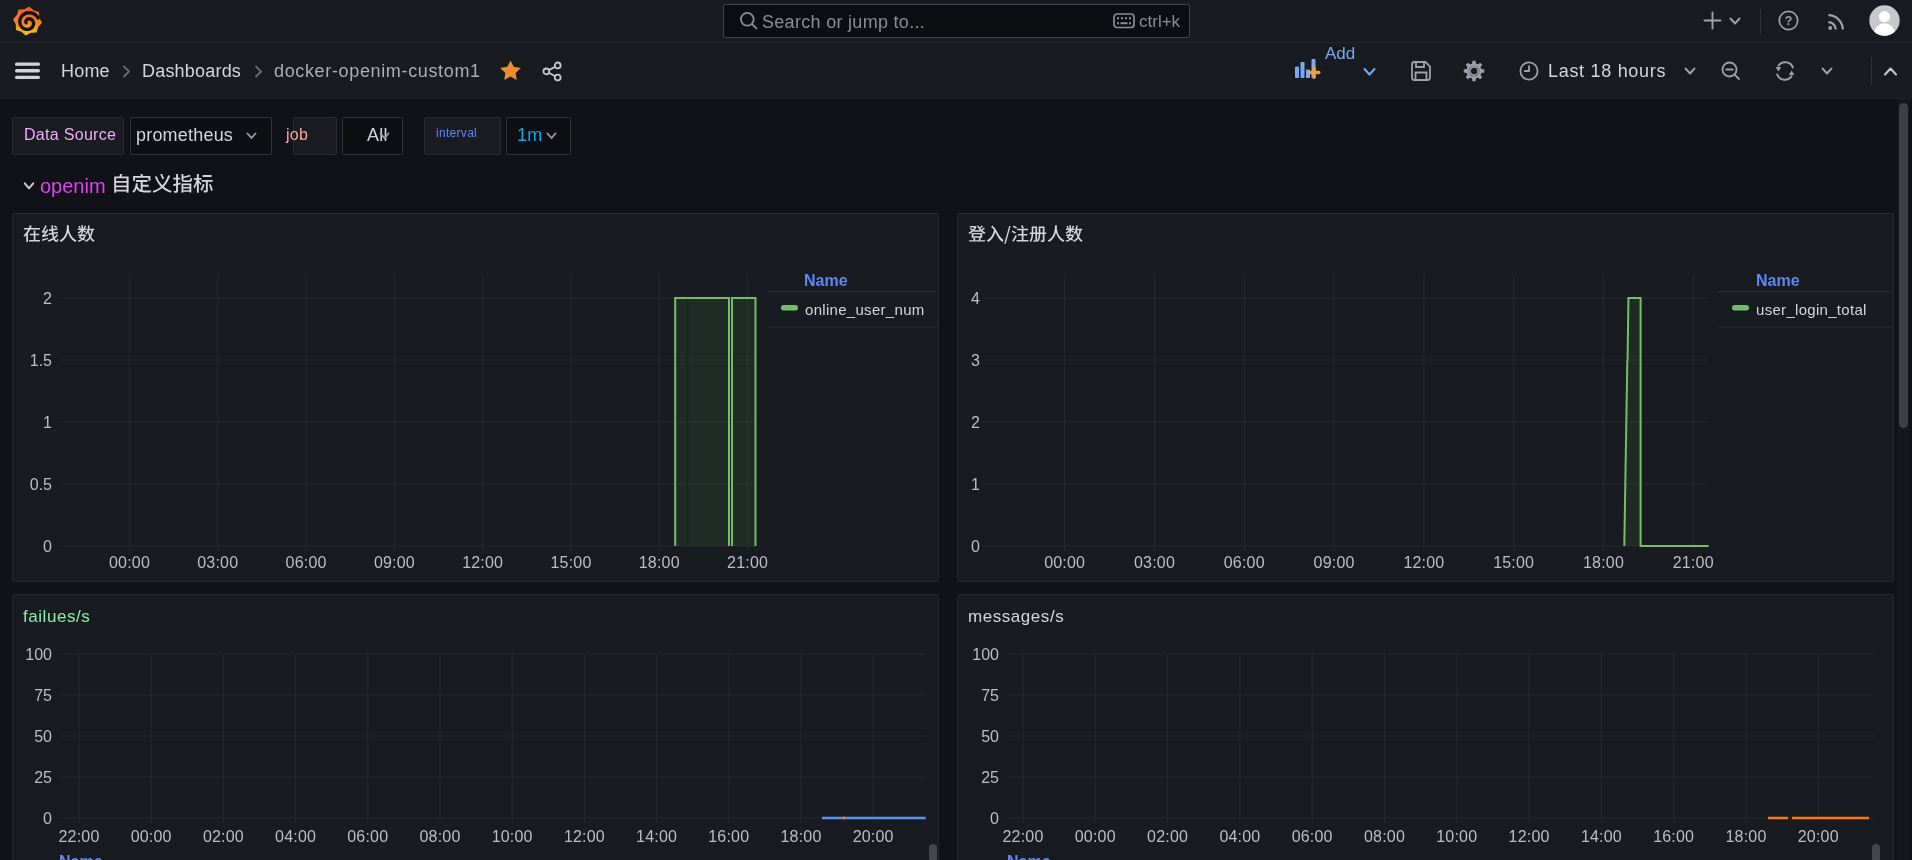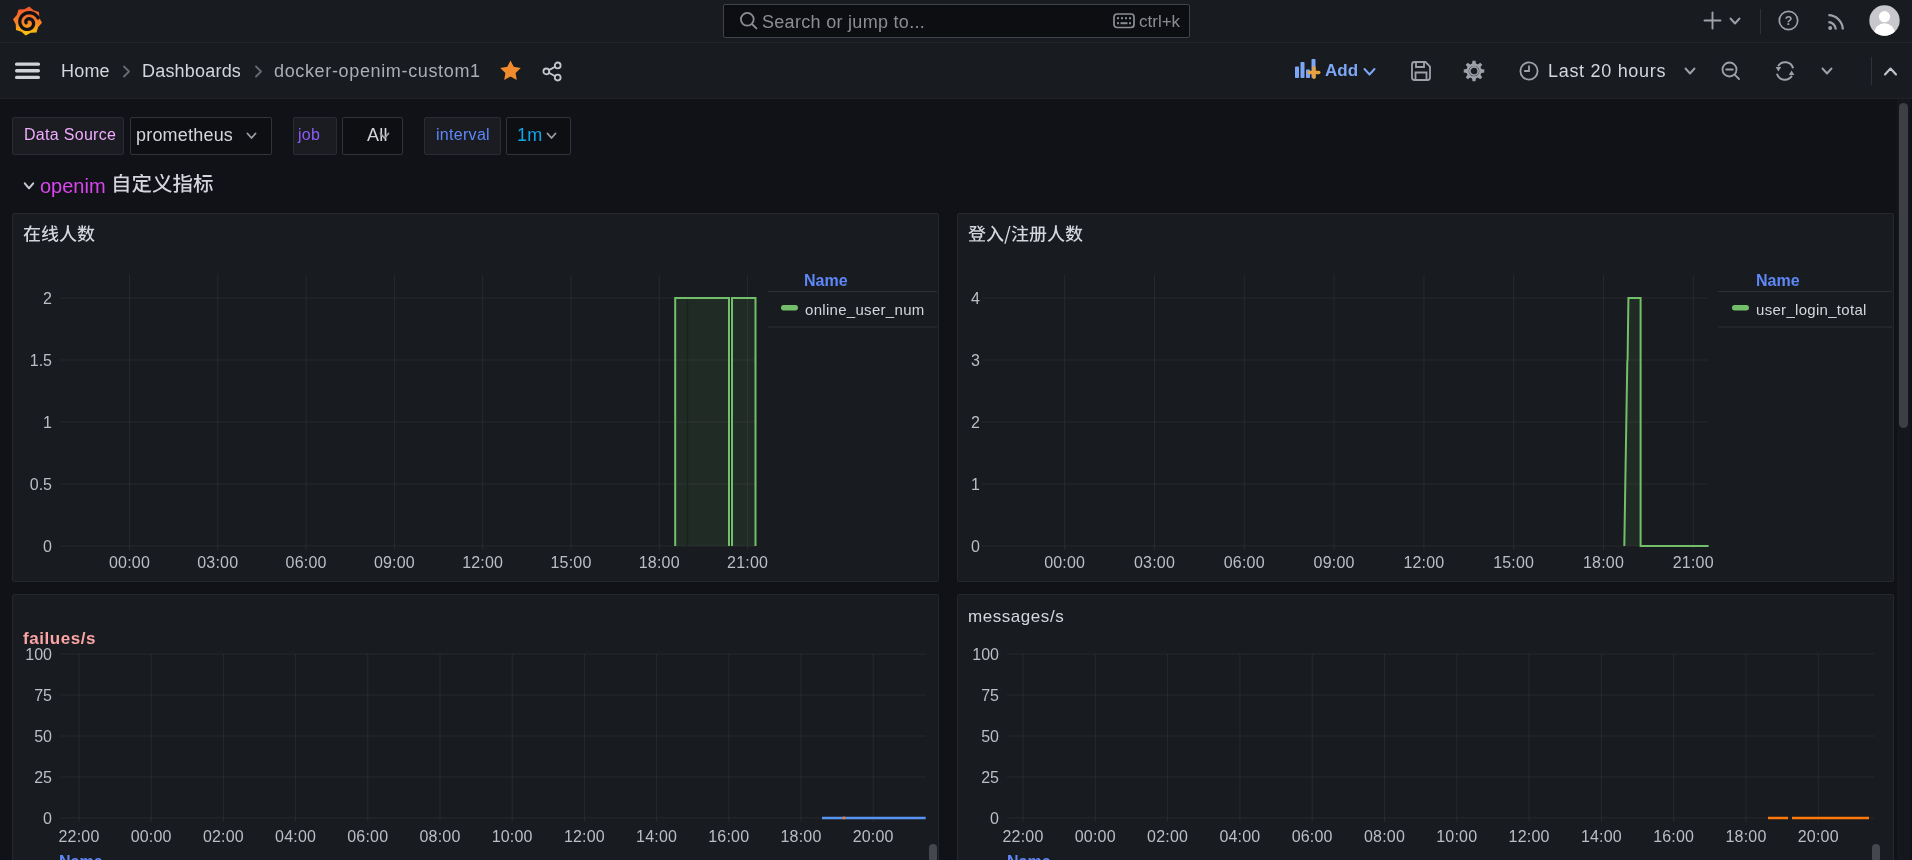--- a/index.html
+++ b/index.html
@@ -108,41 +108,41 @@
       <rect x="1" y="9.5" width="4" height="11.5" rx="0.8"></rect>
       <rect x="6.5" y="5" width="4" height="16" rx="0.8"></rect>
       <rect x="12" y="12.5" width="4" height="8.5" rx="0.8"></rect>
       <rect x="17.5" y="2" width="4" height="19" rx="0.8"></rect>
     </g>
 <g stroke="#e8a33d" stroke-width="3.4" stroke-linecap="round">
       <line x1="15.2" y1="15.5" x2="24.8" y2="15.5"></line>
       <line x1="20" y1="10.7" x2="20" y2="20.3"></line>
     </g>
   </svg>
-<div class="t" style="left:1325px;top:61px;font-size:17px;font-weight:bold;color:#7da7f5">Add</div>
+<div class="t" style="left:1325px;top:44px;font-size:17px;font-weight:normal;color:#7da7f5">Add</div>
 <svg class="abs" style="left:1363px;top:67px" width="13" height="10" viewBox="0 0 13 10">
     <path d="M1.5 2 L6.5 7.5 L11.5 2" stroke="#7da7f5" stroke-width="2" fill="none" stroke-linecap="round" stroke-linejoin="round"></path>
   </svg>
 <svg class="abs" style="left:1410px;top:60px" width="22" height="22" viewBox="0 0 22 22">
     <g stroke="#9fa1aa" stroke-width="1.8" fill="none">
       <path d="M2 4.5 a2.5 2.5 0 0 1 2.5-2.5 h11 l4.5 4.5 v11 a2.5 2.5 0 0 1 -2.5 2.5 h-13 a2.5 2.5 0 0 1 -2.5 -2.5 z"></path>
       <path d="M6 2.5 v4.5 h8 v-4.5"></path>
       <path d="M5.5 20 v-7.5 h11 v7.5"></path>
     </g>
   </svg>
 <svg class="abs" style="left:1463px;top:60px" width="22" height="22" viewBox="0 0 22 22">
     <path d="M21.3 9.5 L21.3 12.5 L18.4 12.9 L17.5 14.9 L19.3 17.2 L17.2 19.3 L14.9 17.5 L12.9 18.4 L12.5 21.3 L9.5 21.3 L9.1 18.4 L7.1 17.5 L4.8 19.3 L2.7 17.2 L4.5 14.9 L3.6 12.9 L0.7 12.5 L0.7 9.5 L3.6 9.1 L4.5 7.1 L2.7 4.8 L4.8 2.7 L7.1 4.5 L9.1 3.6 L9.5 0.7 L12.5 0.7 L12.9 3.6 L14.9 4.5 L17.2 2.7 L19.3 4.8 L17.5 7.1 L18.4 9.1 Z" fill="#9fa1aa" fill-rule="evenodd"></path>
     <circle cx="11" cy="11" r="5.3" fill="#181b1f"></circle>
     <circle cx="11" cy="11" r="4.2" stroke="#9fa1aa" stroke-width="1.7" fill="none"></circle>
   </svg>
 <svg class="abs" style="left:1519px;top:61px" width="20" height="20" viewBox="0 0 20 20">
     <circle cx="10" cy="10" r="8.6" stroke="#9fa1aa" stroke-width="1.8" fill="none"></circle>
     <path d="M10 5.2 V10 H5.8" stroke="#9fa1aa" stroke-width="1.8" fill="none" stroke-linecap="round"></path>
   </svg>
-<div class="t" style="left:1548px;top:61px;font-size:18px;letter-spacing:.7px;color:#d5d6dd">Last 20 hours</div>
+<div class="t" style="left:1548px;top:61px;font-size:18px;letter-spacing:.7px;color:#d5d6dd">Last 18 hours</div>
 <svg class="abs" style="left:1684px;top:67px" width="12" height="9" viewBox="0 0 12 9">
     <path d="M1.5 1.5 L6 6.5 L10.5 1.5" stroke="#9fa1aa" stroke-width="1.9" fill="none" stroke-linecap="round" stroke-linejoin="round"></path>
   </svg>
 <svg class="abs" style="left:1721px;top:61px" width="20" height="20" viewBox="0 0 20 20">
     <circle cx="8.5" cy="8.5" r="7" stroke="#9fa1aa" stroke-width="1.8" fill="none"></circle>
     <line x1="5.2" y1="8.5" x2="11.8" y2="8.5" stroke="#9fa1aa" stroke-width="1.8" stroke-linecap="round"></line>
     <line x1="13.6" y1="13.6" x2="18" y2="18" stroke="#9fa1aa" stroke-width="1.8" stroke-linecap="round"></line>
   </svg>
 <svg class="abs" style="left:1774px;top:60px" width="22" height="22" viewBox="0 0 22 22">
     <g stroke="#9fa1aa" stroke-width="2.0" fill="none">
@@ -162,28 +162,28 @@
     <path d="M2 8.5 L7.5 2.5 L13 8.5" stroke="#c3c5cc" stroke-width="2.1" fill="none" stroke-linecap="round" stroke-linejoin="round"></path>
   </svg>
 <div class="abs" style="left:12px;top:117px;width:112px;height:38px;background:#1a1c22;border:1px solid #2a2c33;border-radius:2px"></div>
 <div class="t" style="left:24px;top:126px;font-size:16px;letter-spacing:.3px;color:#f0abfc">Data Source</div>
 <div class="abs" style="left:130px;top:117px;width:142px;height:38px;background:#0e0f13;border:1px solid #32343c;border-radius:2px"></div>
 <div class="t" style="left:136px;top:125px;font-size:18px;letter-spacing:.2px;color:#d5d6dd">prometheus</div>
 <svg class="abs" style="left:246px;top:132px" width="11" height="9" viewBox="0 0 11 9">
     <path d="M1.5 1.5 L5.5 6 L9.5 1.5" stroke="#9aa0a8" stroke-width="1.8" fill="none" stroke-linecap="round" stroke-linejoin="round"></path>
   </svg>
 <div class="abs" style="left:293px;top:117px;width:44px;height:38px;background:#1a1c22;border:1px solid #2a2c33;border-radius:2px"></div>
-<div class="t" style="left:298px;top:126px;font-size:16px;letter-spacing:.3px;color:#8b5cf6">job</div>
+<div class="t" style="left:286px;top:126px;font-size:16px;letter-spacing:.3px;color:#fca5a5">job</div>
 <div class="abs" style="left:342px;top:117px;width:61px;height:38px;background:#0e0f13;border:1px solid #32343c;border-radius:2px"></div>
 <div class="t" style="left:367px;top:125px;font-size:18px;letter-spacing:.2px;color:#d5d6dd">All</div>
 <svg class="abs" style="left:379px;top:132px" width="11" height="9" viewBox="0 0 11 9">
     <path d="M1.5 1.5 L5.5 6 L9.5 1.5" stroke="#9aa0a8" stroke-width="1.8" fill="none" stroke-linecap="round" stroke-linejoin="round"></path>
   </svg>
 <div class="abs" style="left:424px;top:117px;width:77px;height:38px;background:#1a1c22;border:1px solid #2a2c33;border-radius:2px"></div>
-<div class="t" style="left:436px;top:126px;font-size:16px;letter-spacing:.3px;color:#5e87f8">interval</div>
+<div class="t" style="left:436px;top:126px;font-size:12px;letter-spacing:.3px;color:#5e87f8">interval</div>
 <div class="abs" style="left:506px;top:117px;width:65px;height:38px;background:#0e0f13;border:1px solid #32343c;border-radius:2px"></div>
 <div class="t" style="left:517px;top:125px;font-size:18px;letter-spacing:.2px;color:#0ea5e9">1m</div>
 <svg class="abs" style="left:546px;top:132px" width="11" height="9" viewBox="0 0 11 9">
     <path d="M1.5 1.5 L5.5 6 L9.5 1.5" stroke="#9aa0a8" stroke-width="1.8" fill="none" stroke-linecap="round" stroke-linejoin="round"></path>
   </svg>
 <svg class="abs" style="left:23px;top:181px" width="12" height="10" viewBox="0 0 12 10">
     <path d="M1.8 2.3 L6 7.3 L10.2 2.3" stroke="#c9cbd2" stroke-width="2" fill="none" stroke-linecap="round" stroke-linejoin="round"></path>
   </svg>
 <div class="t" style="left:40px;top:175px;font-size:20px;font-weight:normal;color:#d946ef">openim</div>
 <svg class="abs" style="left:111px;top:174px" width="108" height="22" viewBox="0 0 108 22">
@@ -268,21 +268,21 @@
       <path d="M667.3 333 L670.3 148 L671.4 85 H683.6 V333 Z" fill="rgba(115,191,105,0.10)" stroke="none"></path>
       <path d="M667.3 333 L670.3 148 L670.6 147 L671.4 85 H683.6 V333 H751.6" fill="none" stroke="#73bf69" stroke-width="2"></path>
       <line x1="761" y1="78.5" x2="935" y2="78.5" stroke="rgba(204,204,220,0.12)"></line>
       <line x1="761" y1="114" x2="935" y2="114" stroke="rgba(204,204,220,0.12)"></line>
       <text x="799" y="73" font-size="16" font-weight="bold" fill="#5e87f8" font-family="Liberation Sans">Name</text>
       <rect x="775" y="92" width="17" height="5.5" rx="2.7" fill="#73bf69"></rect>
       <text x="799" y="101.5" font-size="15" fill="#d5d6dd" font-family="Liberation Sans" style="letter-spacing:0.3px">user_login_total</text>
     </svg>
   </div>
 <div class="abs" style="left:12px;top:594px;width:927px;height:290px;background:#181b1f;border:1px solid #25272c;border-radius:2px"></div>
-<div class="t" style="left:23px;top:629px;font-size:17px;font-weight:bold;letter-spacing:.55px;color:#fca5a5">failues/s</div>
+<div class="t" style="left:23px;top:607px;font-size:17px;font-weight:normal;letter-spacing:.55px;color:#86efac">failues/s</div>
 <div class="abs" style="left:12px;top:594px">
     <svg width="927" height="290" viewBox="0 0 927 290">
       <line x1="48" y1="60" x2="914" y2="60" stroke="rgba(204,204,220,0.08)" stroke-width="1"></line>
       <line x1="48" y1="101" x2="914" y2="101" stroke="rgba(204,204,220,0.08)" stroke-width="1"></line>
       <line x1="48" y1="142" x2="914" y2="142" stroke="rgba(204,204,220,0.08)" stroke-width="1"></line>
       <line x1="48" y1="183" x2="914" y2="183" stroke="rgba(204,204,220,0.08)" stroke-width="1"></line>
       <line x1="48" y1="224" x2="914" y2="224" stroke="rgba(204,204,220,0.08)" stroke-width="1"></line>
       <line x1="67.0" y1="60" x2="67.0" y2="228" stroke="rgba(204,204,220,0.08)" stroke-width="1"></line>
       <line x1="139.2" y1="60" x2="139.2" y2="228" stroke="rgba(204,204,220,0.08)" stroke-width="1"></line>
       <line x1="211.4" y1="60" x2="211.4" y2="228" stroke="rgba(204,204,220,0.08)" stroke-width="1"></line>

